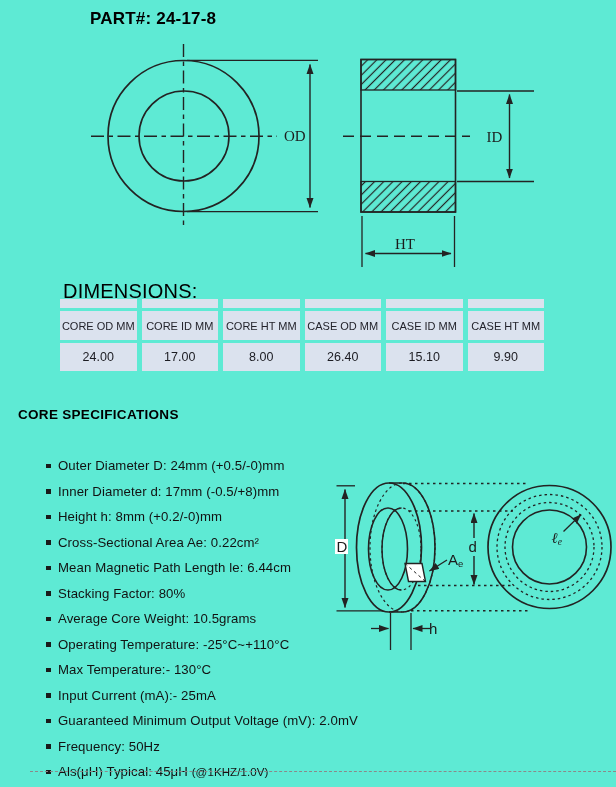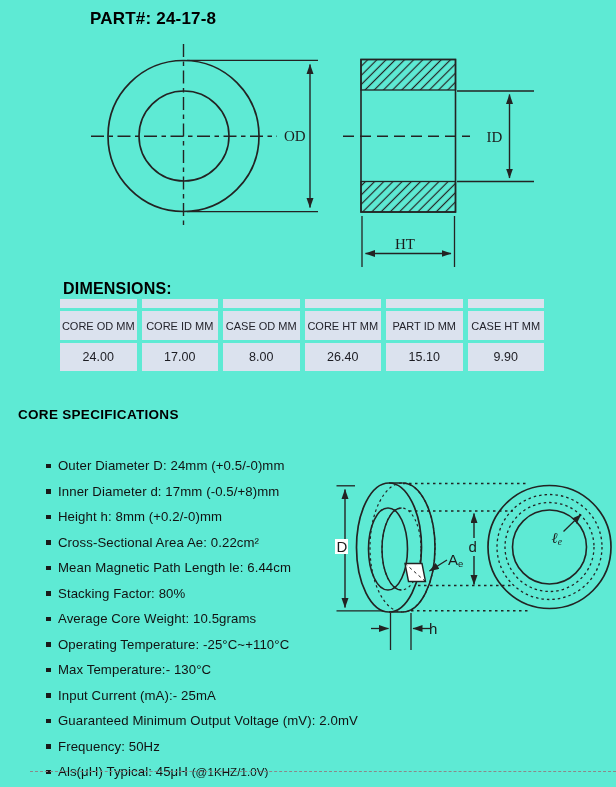--- a/index.html
+++ b/index.html
@@ -6,21 +6,21 @@
   .page{
     position:relative;width:616px;height:787px;background:#5eead4;overflow:hidden;
     font-family:"Liberation Sans","DejaVu Sans",sans-serif;color:#111;
   }
   .part-title{
     position:absolute;left:90px;top:9px;font-size:17px;font-weight:bold;
     letter-spacing:.2px;color:#000;white-space:nowrap;
   }
   svg.drawing{position:absolute;left:0;top:0;width:616px;height:787px;}
   .dim-heading{
-    position:absolute;left:63px;top:280px;font-size:16px;font-weight:bold;
+    position:absolute;left:63px;top:280px;font-size:20px;font-weight:normal;
     letter-spacing:.2px;color:#000;white-space:nowrap;
   }
   .dim-table{position:absolute;left:60px;top:299px;width:484px;display:flex;flex-direction:column;gap:3px;}
   .dim-row{display:flex;gap:5px;}
   .dim-cell{flex:1;background:#dbe2ee;display:flex;align-items:center;justify-content:center;}
   .row-spacer .dim-cell{height:9px;}
   .row-header .dim-cell{height:29px;font-size:11px;color:#23232b;white-space:nowrap;}
   .row-values .dim-cell{height:28px;font-size:12.5px;color:#1c1c22;}
   .specs-heading{
     position:absolute;left:18px;top:407px;font-size:13.5px;font-weight:bold;
@@ -144,23 +144,23 @@
       <div class="dim-cell"></div>
       <div class="dim-cell"></div>
       <div class="dim-cell"></div>
       <div class="dim-cell"></div>
       <div class="dim-cell"></div>
       <div class="dim-cell"></div>
     </div>
     <div class="dim-row row-header">
       <div class="dim-cell">CORE OD MM</div>
       <div class="dim-cell">CORE ID MM</div>
+      <div class="dim-cell">CORE HT MM</div>
       <div class="dim-cell">CASE OD MM</div>
-      <div class="dim-cell">CORE HT MM</div>
-      <div class="dim-cell">PART ID MM</div>
+      <div class="dim-cell">CASE ID MM</div>
       <div class="dim-cell">CASE HT MM</div>
     </div>
     <div class="dim-row row-values">
       <div class="dim-cell">24.00</div>
       <div class="dim-cell">17.00</div>
       <div class="dim-cell">8.00</div>
       <div class="dim-cell">26.40</div>
       <div class="dim-cell">15.10</div>
       <div class="dim-cell">9.90</div>
     </div>

